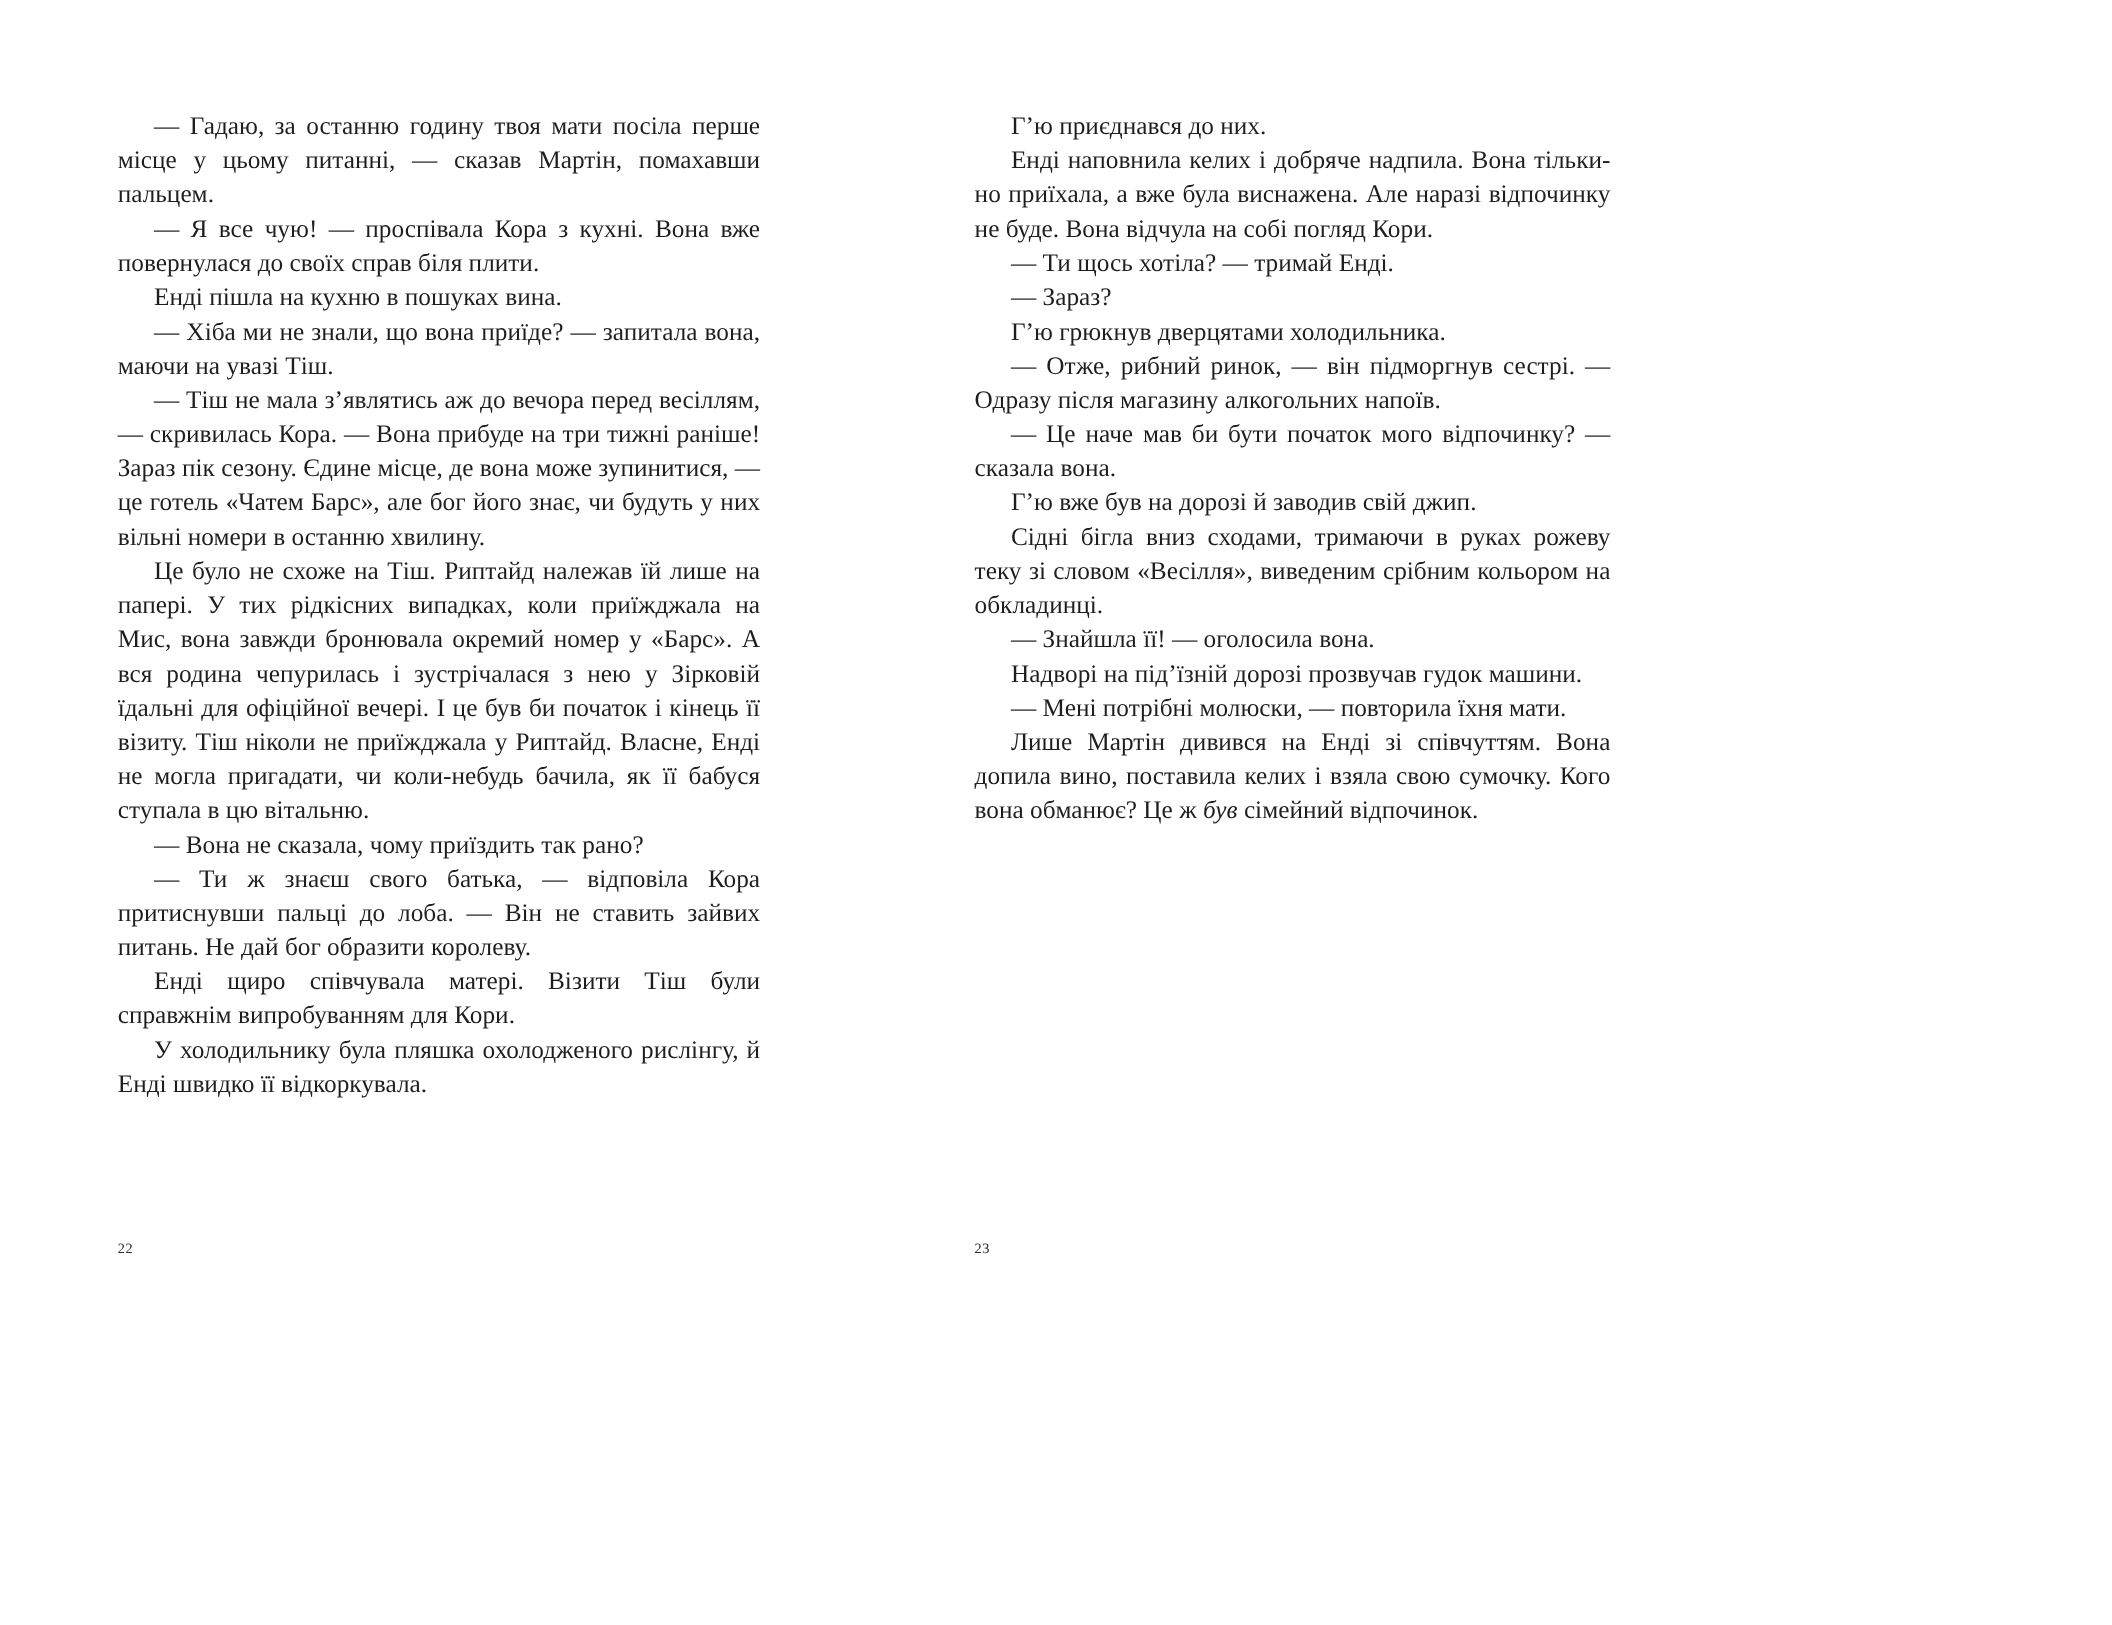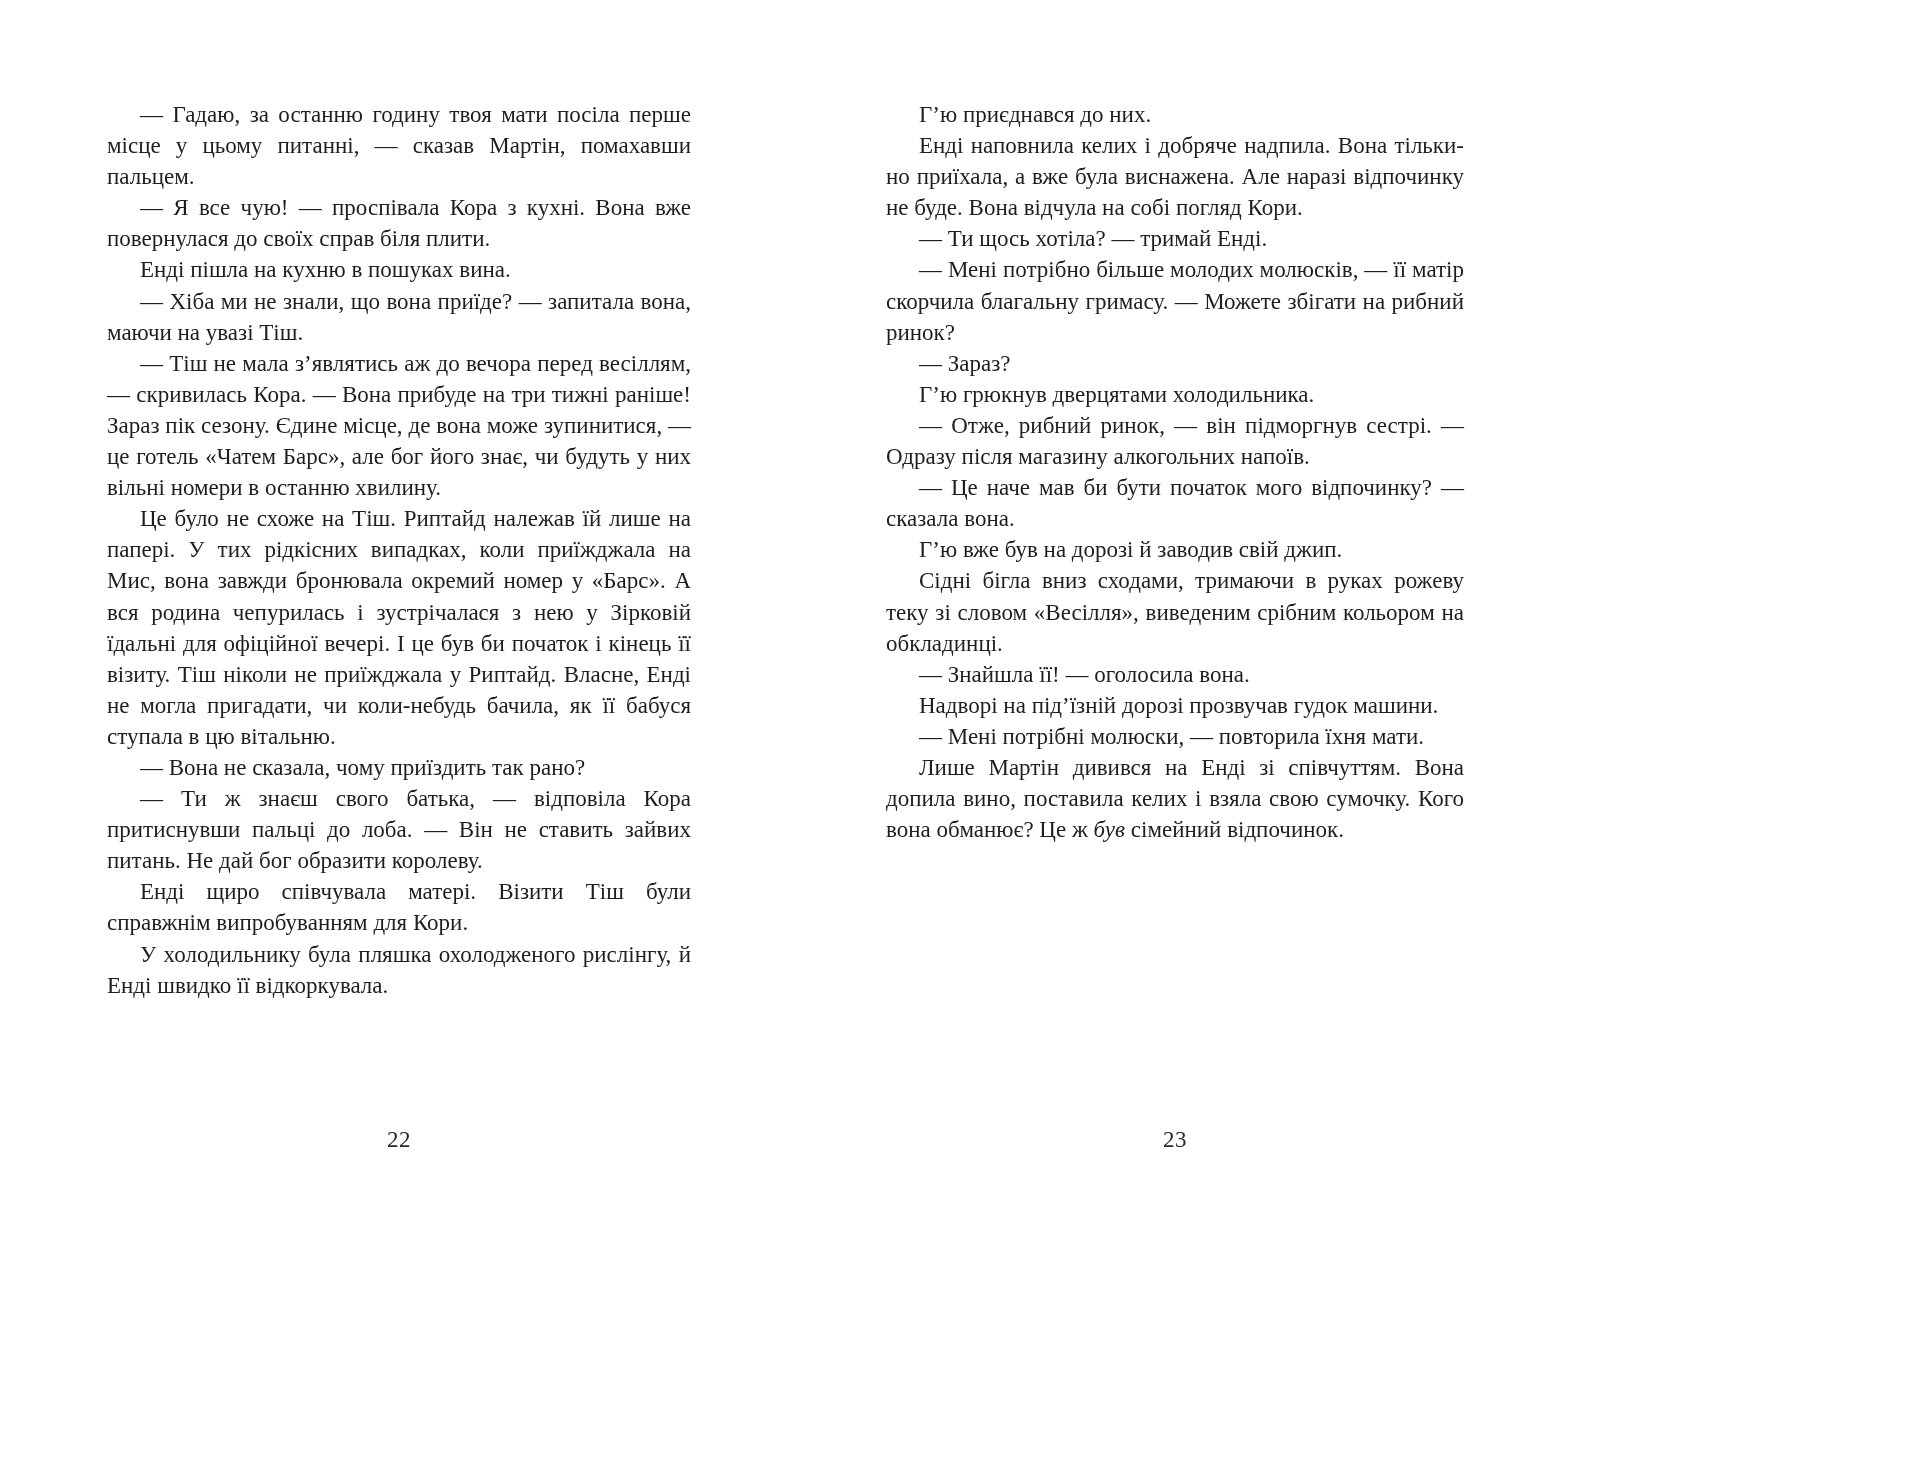--- a/index.html
+++ b/index.html
@@ -42,22 +42,22 @@
     padding: 0;
     text-indent: 33px;
   }
   .text-block em {
   }
   .page-number {
     position: absolute;
     top: 1127px;
     left: 0;
     width: 100%;
-    text-align: center;
-    font-size: 23px;
+    text-align: left;
+    font-size: 13px;
     letter-spacing: 0.5px;
     color: #2a2a2a;
   }
 </style>
 </head>
 <body>
 
 <div class="spread">
 
   <section class="page page-left">
@@ -74,21 +74,20 @@
         <p>У холодильнику була пляшка охолодженого рислінгу, й Енді швидко її відкоркувала.</p>
       </div>
     <div class="page-number">22</div>
   </section>
 
   <section class="page page-right">
     <div class="text-block">
         <p>Г’ю приєднався до них.</p>
         <p>Енді наповнила келих і добряче надпила. Вона тільки-но приїхала, а вже була виснажена. Але наразі відпочинку не буде. Вона відчула на собі погляд Кори.</p>
         <p>— Ти щось хотіла? — тримай Енді.</p>
-        <p>— Мені потрібно більше молодих молюсків, — її матір скорчила благальну гримасу. — Можете збігати на рибний ринок?</p>
         <p>— Зараз?</p>
         <p>Г’ю грюкнув дверцятами холодильника.</p>
         <p>— Отже, рибний ринок, — він підморгнув сестрі. — Одразу після магазину алкогольних напоїв.</p>
         <p>— Це наче мав би бути початок мого відпочинку? — сказала вона.</p>
         <p>Г’ю вже був на дорозі й заводив свій джип.</p>
         <p>Сідні бігла вниз сходами, тримаючи в руках рожеву теку зі словом «Весілля», виведеним срібним кольором на обкладинці.</p>
         <p>— Знайшла її! — оголосила вона.</p>
         <p>Надворі на під’їзній дорозі прозвучав гудок машини.</p>
         <p>— Мені потрібні молюски, — повторила їхня мати.</p>
         <p>Лише Мартін дивився на Енді зі співчуттям. Вона допила вино, поставила келих і взяла свою сумочку. Кого вона обманює? Це ж <em>був</em> сімейний відпочинок.</p>

